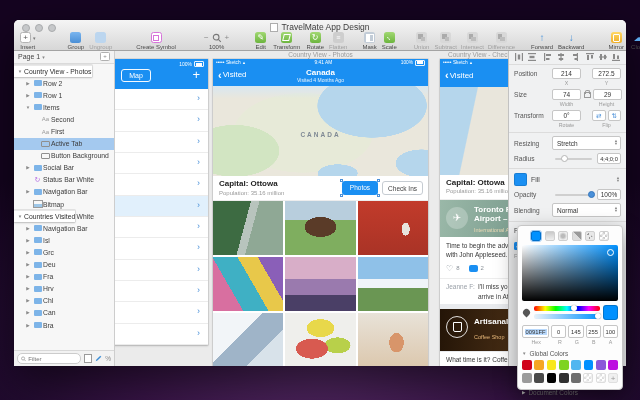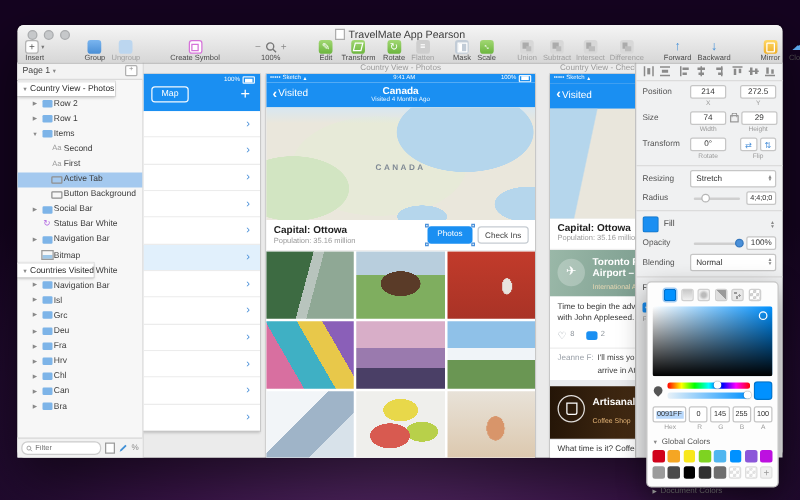--- a/index.html
+++ b/index.html
@@ -230,21 +230,21 @@
   <div class="window">
 
     <div class="header">
       <div class="lights">
         <span class="light"></span>
         <span class="light"></span>
         <span class="light"></span>
       </div>
       <div class="titlebar-title">
         <span class="doc-ico"></span>
-        <span>TravelMate App Pearson</span>
+        <span>TravelMate App Design</span>
       </div>
       <div class="toolbar" id="toolbar">
           <div class="tb-item" style="margin-left: 6px;">
             <div class="tb-ico-row">
               <span class="ti ti-insert">+</span>
               <span class="caret-sm">▾</span>
             </div>
             <div class="tb-label">Insert</div>
           </div>
           <div class="tb-item" style="margin-left: 32px;">

